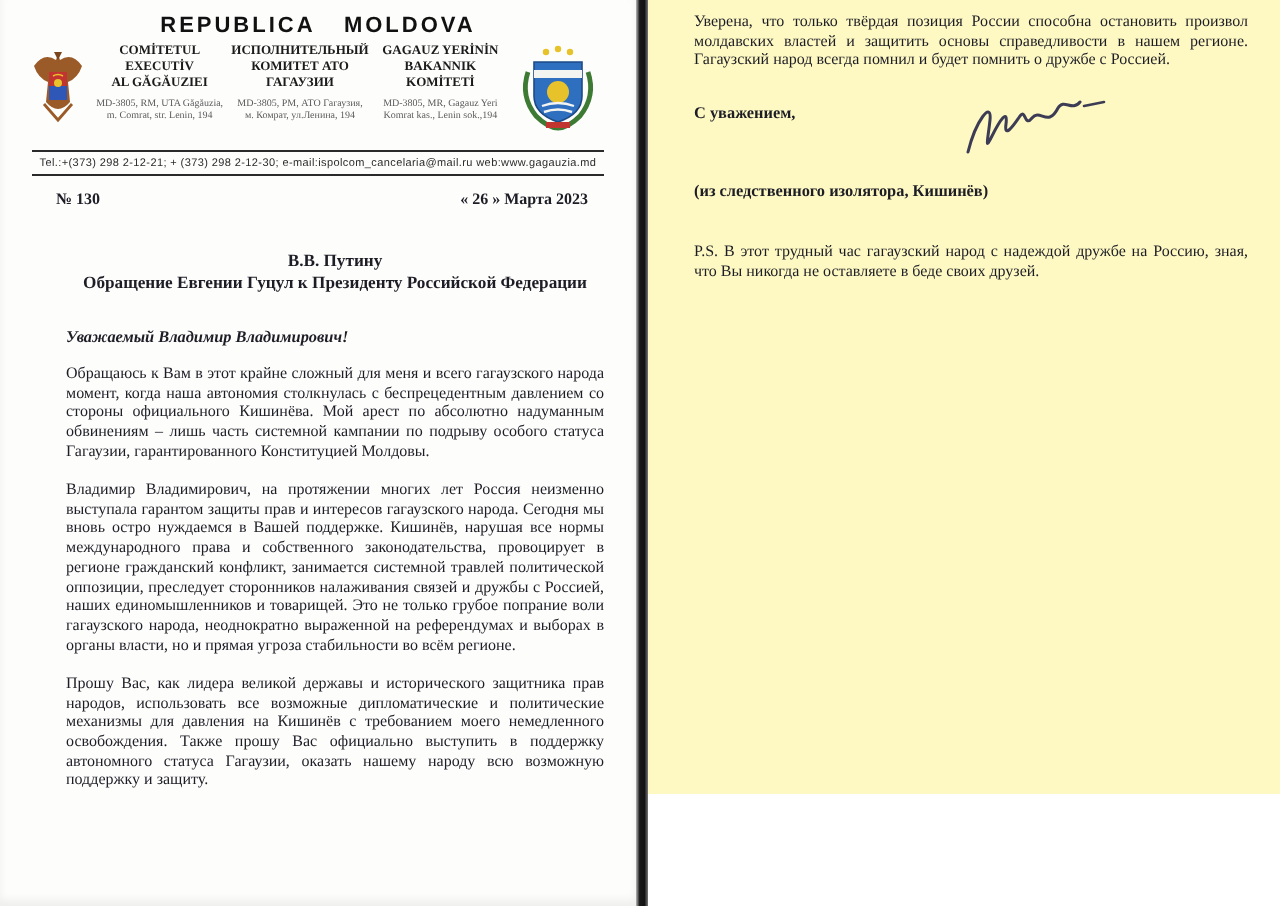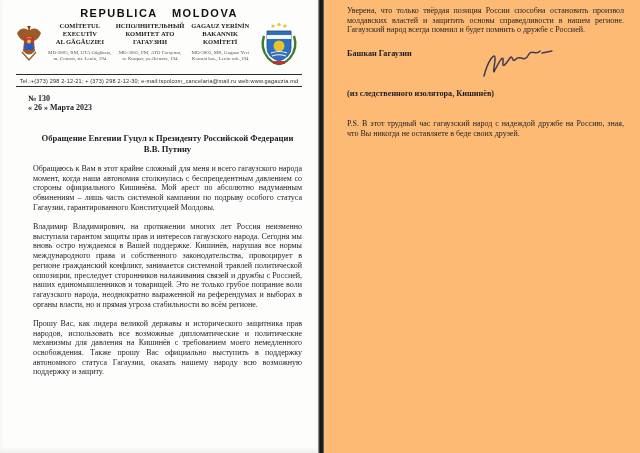--- a/index.html
+++ b/index.html
@@ -7,39 +7,39 @@
     width:640px;height:453px;overflow:hidden;
     background:#ffffff;
     font-family:"Liberation Serif", serif;
     color:#1d1d26;
     -webkit-font-smoothing:antialiased;
   }
   .scan{display:flex;width:640px;height:453px;}
   .page{background:#fdfdfc;position:relative;box-sizing:border-box;}
   .page-left{width:318px;height:453px;box-shadow:inset 0 -3px 4px rgba(0,0,0,0.06);}
   .gap-divider{width:6px;height:453px;background:linear-gradient(to right,#b9b9b9 0%,#1a1a1a 30%,#111 70%,#777 100%);}
-  .page-right{width:316px;height:453px;background:#fdba74;}
+  .page-right{width:316px;height:397px;background:#fef9c3;}
 
   
   .lh{padding:7px 14px 0 14px;}
   .country-title{
     text-align:center;font-family:"Liberation Sans",sans-serif;
     font-weight:bold;font-size:11px;letter-spacing:1.5px;word-spacing:10px;color:#111;
   }
   .header-row{display:flex;align-items:flex-start;margin-top:3px;}
   .emblem-left{width:32px;flex:0 0 32px;margin-top:2px;}
   .emblem-right{width:48px;flex:0 0 48px;margin-left:2px;}
   .lh-cols{flex:1;display:flex;}
   .lh-col{flex:1;text-align:center;padding:0 2px;}
   .col-title{font-weight:bold;font-size:6.5px;line-height:8px;color:#1b1b1b;}
   .col-addr{font-size:5px;line-height:6px;color:#5c5c5c;margin-top:4px;}
   .rule{border:0;border-top:1.5px solid #2a2a2a;margin:4px 2px 0 2px;}
   .rule.thin{border-top-width:1px;margin-top:0;}
   .contact-line{font-size:5.5px;letter-spacing:0.2px;text-align:center;color:#2c2c2c;padding:2.5px 0 2.5px 0;font-family:"Liberation Sans",sans-serif;}
-  .num-row{display:flex;justify-content:space-between;font-weight:bold;font-size:8px;padding:7px 10px 0 14px;flex-direction:column;}
+  .num-row{display:flex;justify-content:space-between;font-weight:bold;font-size:8px;padding:7px 10px 0 14px;}
 
   
   .letter-body{padding:0 16px 0 33px;}
   .doc-title{margin-top:21px;text-align:center;font-weight:bold;font-size:8.6px;line-height:11px;}
   .salutation{margin-top:17px;font-weight:bold;font-style:italic;font-size:8.2px;}
   .para{font-size:8px;line-height:9.7px;text-align:justify;margin:0 0 9.5px 0;}
   .para:first-of-type{margin-top:9px;}
 
   
   .p2{padding:6px 16px 0 23px;position:relative;height:447px;box-sizing:border-box;}
@@ -127,38 +127,39 @@
       <hr class="rule thin">
 
       <div class="num-row">
         <span>№ 130</span>
         <span>« 26 » Марта 2023</span>
       </div>
     </div>
 
     <div class="letter-body">
       <div class="doc-title">
+        <span style="display:block">В.В. Путину</span>
         <span style="display:block">Обращение Евгении Гуцул к Президенту Российской Федерации</span>
-        <span style="display:block">В.В. Путину</span>
       </div>
+      <div class="salutation">Уважаемый Владимир Владимирович!</div>
       <p class="para">Обращаюсь к Вам в этот крайне сложный для меня и всего гагаузского народа момент, когда наша автономия столкнулась с беспрецедентным давлением со стороны официального Кишинёва. Мой арест по абсолютно надуманным обвинениям – лишь часть системной кампании по подрыву особого статуса Гагаузии, гарантированного Конституцией Молдовы.</p>
       <p class="para">Владимир Владимирович, на протяжении многих лет Россия неизменно выступала гарантом защиты прав и интересов гагаузского народа. Сегодня мы вновь остро нуждаемся в Вашей поддержке. Кишинёв, нарушая все нормы международного права и собственного законодательства, провоцирует в регионе гражданский конфликт, занимается системной травлей политической оппозиции, преследует сторонников налаживания связей и дружбы с Россией, наших единомышленников и товарищей. Это не только грубое попрание воли гагаузского народа, неоднократно выраженной на референдумах и выборах в органы власти, но и прямая угроза стабильности во всём регионе.</p>
       <p class="para">Прошу Вас, как лидера великой державы и исторического защитника прав народов, использовать все возможные дипломатические и политические механизмы для давления на Кишинёв с требованием моего немедленного освобождения. Также прошу Вас официально выступить в поддержку автономного статуса Гагаузии, оказать нашему народу всю возможную поддержку и защиту.</p>
     </div>
   </div>
 
   <div class="gap-divider"></div>
 
   <div class="page page-right">
     <div class="p2">
       <p class="para" style="margin:0">Уверена, что только твёрдая позиция России способна остановить произвол молдавских властей и защитить основы справедливости в нашем регионе. Гагаузский народ всегда помнил и будет помнить о дружбе с Россией.</p>
 
+      <div class="closing">С уважением,</div>
 
       <div class="signer">
-        <span style="display:block">Башкан Гагаузии</span>
       </div>
 
       <span class="signature">
         <svg viewBox="0 0 86 36" width="86" height="36">
           <path d="M8,30 C12,14 20,4 19,14 C18,24 16,30 20,22 C24,14 28,8 27,16 C26,23 30,18 34,12 C37,8 36,18 40,13 C44,8 48,18 53,8 C56,3 60,10 64,5" fill="none" stroke="#3c3c55" stroke-width="1.5" stroke-linecap="round"></path>
           <path d="M66,7 L76,5" fill="none" stroke="#3c3c55" stroke-width="1.3" stroke-linecap="round"></path>
         </svg>
       </span>
 
       <div class="location-note">(из следственного изолятора, Кишинёв)</div>

